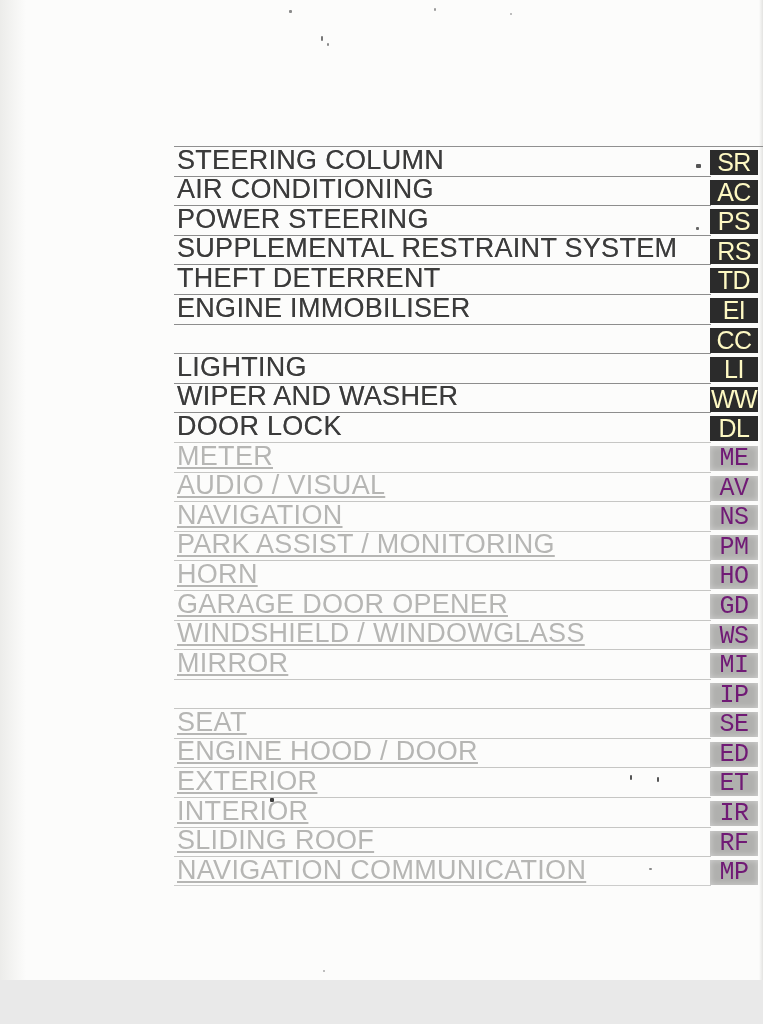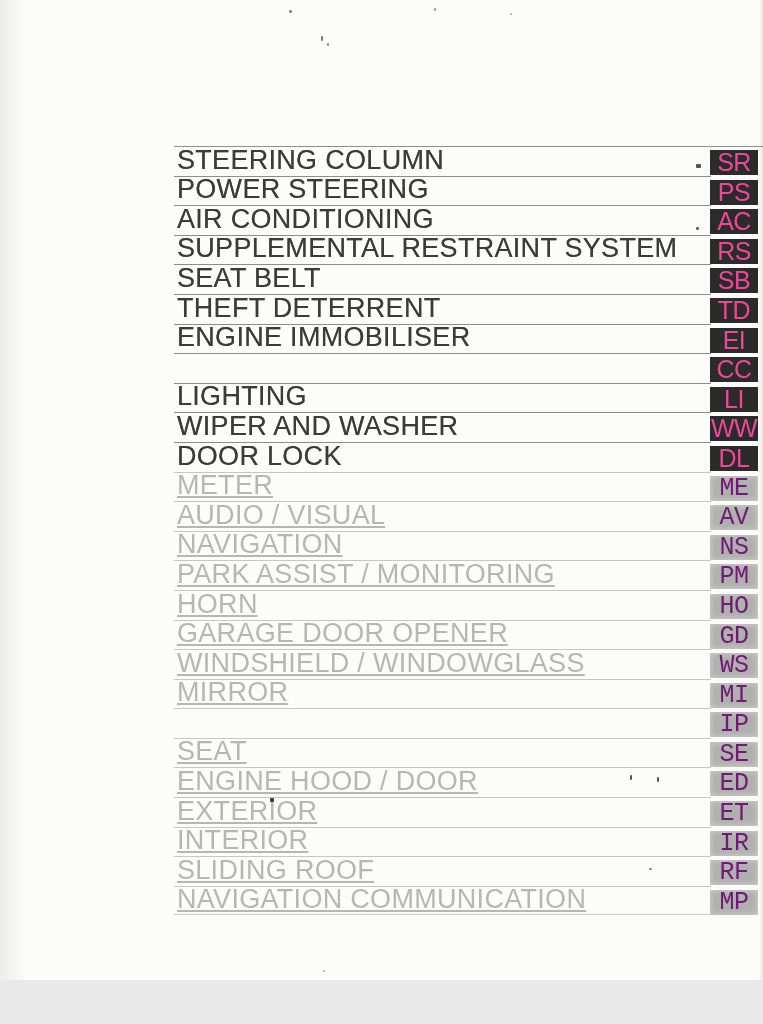--- a/index.html
+++ b/index.html
@@ -89,21 +89,21 @@
     text-decoration: underline;
   }
 
   .code {
     position: absolute;
     right: 5px;
     top: 4px;
     width: 48px;
     height: 25px;
     background: var(--code-bg-active);
-    color: #ec4899;
+    color: #fef9c3;
     font-size: 25px;
     line-height: 25px;
     text-align: center;
     letter-spacing: -0.5px;
     overflow: visible;
   }
   .row.faded .code {
     background: var(--code-bg-faded);
     color: #701a75;
     filter: blur(0.45px);
@@ -126,38 +126,34 @@
   <div class="left-shade"></div>
   <div class="right-shade"></div>
 
   <div class="toc">
   <div class="row">
     <span class="label">STEERING COLUMN</span>
     <span class="code">SR</span>
   </div>
 
   <div class="row">
+    <span class="label">AIR CONDITIONING</span>
+    <span class="code">AC</span>
+  </div>
+
+  <div class="row">
     <span class="label">POWER STEERING</span>
     <span class="code">PS</span>
   </div>
 
   <div class="row">
-    <span class="label">AIR CONDITIONING</span>
-    <span class="code">AC</span>
-  </div>
-
-  <div class="row">
     <span class="label">SUPPLEMENTAL RESTRAINT SYSTEM</span>
     <span class="code">RS</span>
   </div>
 
-  <div class="row">
-    <span class="label">SEAT BELT</span>
-    <span class="code">SB</span>
-  </div>
 
   <div class="row">
     <span class="label">THEFT DETERRENT</span>
     <span class="code">TD</span>
   </div>
 
   <div class="row">
     <span class="label">ENGINE IMMOBILISER</span>
     <span class="code">EI</span>
   </div>

